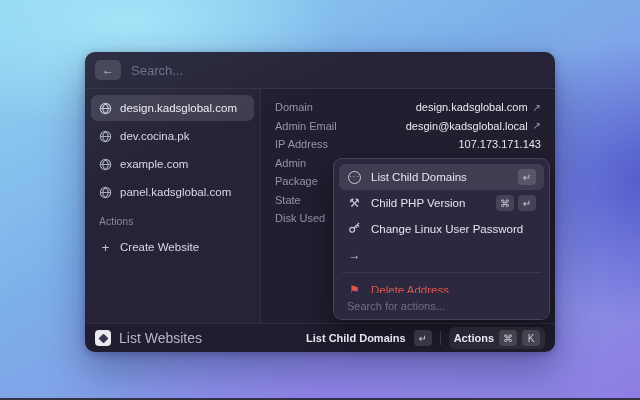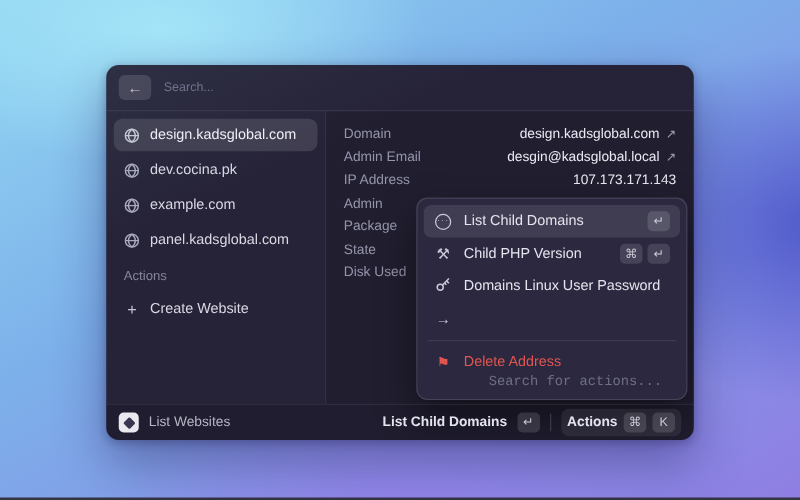--- a/index.html
+++ b/index.html
@@ -23,21 +23,21 @@
   .window::before {
     content:""; position:absolute; inset:0; pointer-events:none;
     background:linear-gradient(155deg, rgba(120,160,180,0.10), rgba(120,160,180,0) 28%);
   }
 
   .header { height:37px; display:flex; align-items:center; gap:10px; padding:0 10px;
     border-bottom:1px solid rgba(255,255,255,0.07); position:relative; }
   .back-btn { width:26px; height:20px; border-radius:5px; background:rgba(255,255,255,0.13);
     color:#c9cad6; font-size:12px; display:flex; align-items:center; justify-content:center; cursor:default; }
   .search-input { flex:1; background:transparent; border:none; outline:none;
-    font-family:"Liberation Sans", sans-serif; font-size:10px; color:#e8e8f0; }
+    font-family:"Liberation Sans", sans-serif; font-size:13px; color:#e8e8f0; }
   .search-input::placeholder { color:#70718a; }
 
   .content { display:flex; height:234px; }
   .sidebar { width:176px; padding:6px; border-right:1px solid rgba(255,255,255,0.06); }
   .side-item { height:26px; display:flex; align-items:center; gap:8px; padding:0 8px;
     border-radius:7px; font-size:11.5px; color:#d9d9e4; margin-bottom:2px; }
   .side-item.selected { background:rgba(255,255,255,0.12); color:#f0f0f6; }
   .gicon { width:13px; height:13px; flex:0 0 13px; }
   .gicon svg { display:block; }
   .section-label { font-size:10.5px; color:#858699; margin:10px 8px 7px 8px; }
@@ -49,21 +49,21 @@
   .d-value { color:#e9e9f2; display:flex; align-items:center; gap:5px; }
   .ext { color:#9fa0b4; font-size:10px; }
 
   .statusbar { height:29px; display:flex; align-items:center; justify-content:space-between;
     padding:0 10px; border-top:1px solid rgba(255,255,255,0.07); background:rgba(0,0,0,0.16);
     position:absolute; left:0; right:0; bottom:0; }
   .sb-left { display:flex; align-items:center; gap:8px; }
   .app-icon { width:16px; height:16px; border-radius:4px; background:#e9e9f0;
     display:flex; align-items:center; justify-content:center; }
   .app-icon .dot { width:7px; height:7px; background:#3a3650; transform:rotate(45deg); border-radius:1px; }
-  .sb-label { font-size:11px; color:#b6b6c6; }
+  .sb-label { font-size:14px; color:#b6b6c6; }
   .sb-right { display:flex; align-items:center; gap:8px; }
   .sb-action { font-size:11px; font-weight:bold; color:#e4e4ee; }
   .key { min-width:18px; height:16px; padding:0 4px; border-radius:4px; background:rgba(255,255,255,0.13);
     color:#c9c9d6; font-size:10px; display:inline-flex; align-items:center; justify-content:center; }
   .sb-divider { width:1px; height:14px; background:rgba(255,255,255,0.14); }
   .sb-group { display:flex; align-items:center; gap:5px; background:rgba(255,255,255,0.07);
     border-radius:6px; padding:3px 5px; }
 
   .action-menu { position:absolute; left:248px; top:106px; width:217px; height:162px;
     background:#2b2840; border:1px solid rgba(255,255,255,0.13); border-radius:9px;
@@ -76,21 +76,21 @@
   .ellipsis-circle { width:13px; height:13px; border:1.4px solid #c9c9d6; border-radius:50%;
     display:flex; align-items:center; justify-content:center; margin:0 auto; }
   .ellipsis-circle span { color:#c9c9d6; font-size:7px; letter-spacing:1px; line-height:0; margin-top:-1px; }
   .mi-label { flex:1; }
   .mi-keys { display:flex; gap:4px; }
   .menu-divider { height:1px; background:rgba(255,255,255,0.08); margin:4px 3px; }
   .danger, .danger .mi-icon { color:#e0564f; }
   .menu-search { height:26px; flex:0 0 26px; display:flex; align-items:center; padding:0 13px;
     background:#2b2840; position:relative; z-index:2; }
   .menu-search input { width:100%; background:transparent; border:none; outline:none;
-    font-family:Liberation Mono, monospace; font-size:11px; color:#dcdce6;margin-left:44px; }
+    font-family:Liberation Sans, sans-serif; font-size:11px; color:#dcdce6; }
   .menu-search input::placeholder { color:#6e6f86; }
 </style>
 </head>
 <body>
 
 <div class="bottom-edge"></div>
 
 <div class="window">
 
   <div class="header">
@@ -208,21 +208,21 @@
           <span class="key">↵</span>
         </span>
       </div>
       <div class="menu-item">
         <span class="mi-icon">
           <svg width="13" height="13" viewBox="0 0 14 14" fill="none" stroke="#c9c9d6" stroke-width="1.3">
             <circle cx="4.5" cy="9.5" r="2.6"></circle>
               <path d="M6.5 7.5 L12 2 M10 4 l2 2 M8.2 5.8 l1.6 1.6"></path>
           </svg>
         </span>
-        <span class="mi-label">Domains Linux User Password</span>
+        <span class="mi-label">Change Linux User Password</span>
       </div>
       <div class="menu-item">
         <span class="mi-icon">→</span>
       </div>
       <div class="menu-divider"></div>
       <div class="menu-item danger">
         <span class="mi-icon">⚑</span>
         <span class="mi-label">Delete Address</span>
       </div>
     </div>

